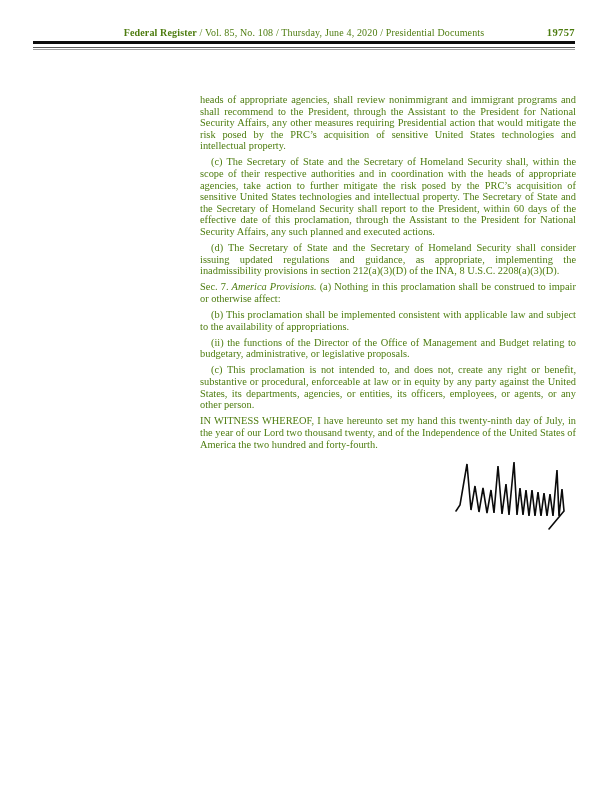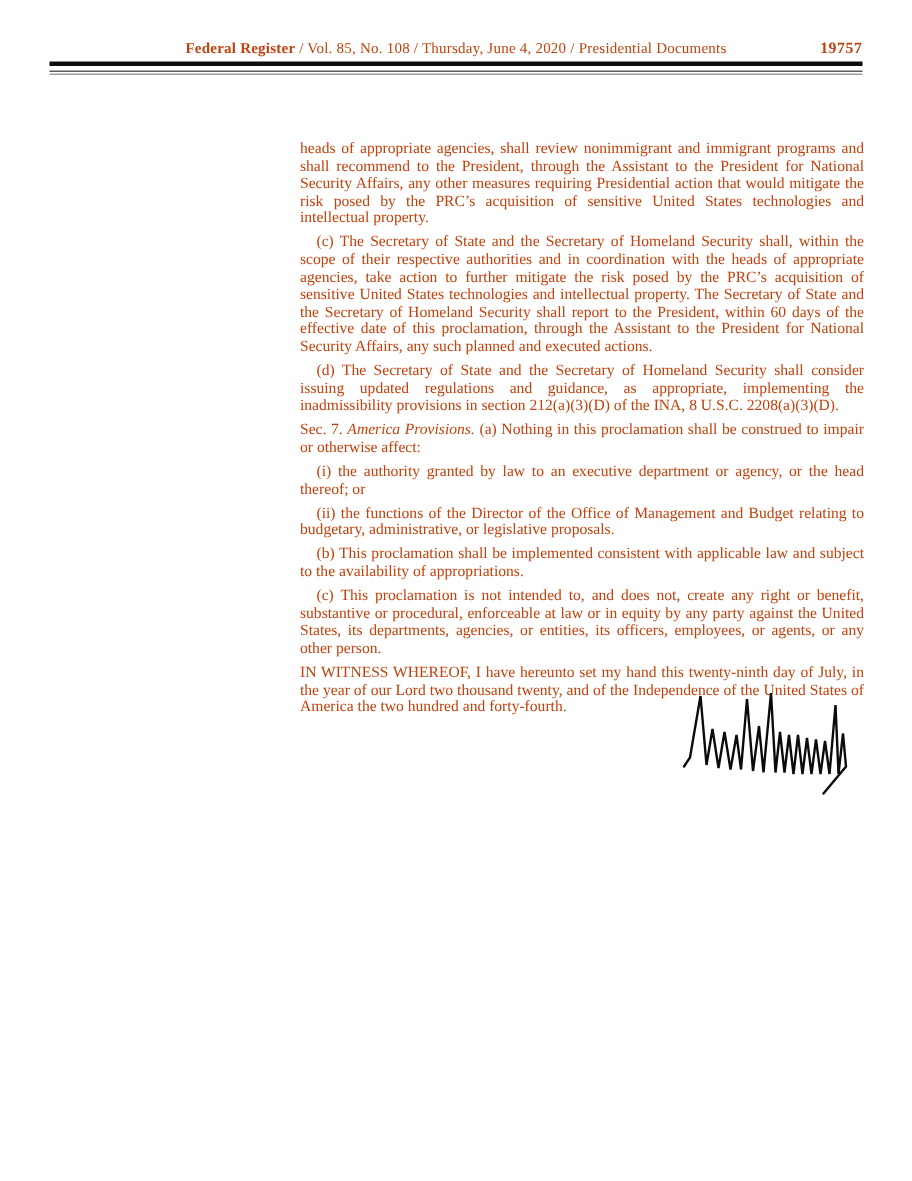--- a/index.html
+++ b/index.html
@@ -2,21 +2,21 @@
 <html><head>
 <meta charset="utf-8">
 <style>
   html, body { margin: 0; padding: 0; background: #ffffff; }
   .page {
     position: relative;
     width: 608px;
     height: 583px;
     background: #ffffff;
     font-family: "Liberation Serif", "DejaVu Serif", serif;
-    color: #c2410c;
+    color: #4d7c0f;
     overflow: hidden;
   }
 
   
   .fr-header {
     position: absolute;
     left: 33px;
     top: 27px;
     width: 542px;
     font-size: 10px;
@@ -108,23 +108,22 @@
   </header>
 
   <div class="rule-thick"></div>
   <div class="rule-thin"></div>
 
   <main class="doc-body">
     <p class="flush">heads of appropriate agencies, shall review nonimmigrant and immigrant programs and shall recommend to the President, through the Assistant to the President for National Security Affairs, any other measures requiring Presidential action that would mitigate the risk posed by the PRC’s acquisition of sensitive United States technologies and intellectual property.</p>
     <p class="indent">(c) The Secretary of State and the Secretary of Homeland Security shall, within the scope of their respective authorities and in coordination with the heads of appropriate agencies, take action to further mitigate the risk posed by the PRC’s acquisition of sensitive United States technologies and intellectual property. The Secretary of State and the Secretary of Homeland Security shall report to the President, within 60 days of the effective date of this proclamation, through the Assistant to the President for National Security Affairs, any such planned and executed actions.</p>
     <p class="indent">(d) The Secretary of State and the Secretary of Homeland Security shall consider issuing updated regulations and guidance, as appropriate, implementing the inadmissibility provisions in section 212(a)(3)(D) of the INA, 8 U.S.C. 2208(a)(3)(D).</p>
     <p class="flush"><strong class="sec-label">Sec. 7.</strong> <em class="sec-title">America Provisions.</em> <span>(a) Nothing in this proclamation shall be construed to impair or otherwise affect:</span></p>
-    <p class="indent">(i) the authority granted by law to an executive department or agency, or the head thereof; or</p>
+    <p class="indent">(b) This proclamation shall be implemented consistent with applicable law and subject to the availability of appropriations.</p>
     <p class="indent">(ii) the functions of the Director of the Office of Management and Budget relating to budgetary, administrative, or legislative proposals.</p>
-    <p class="indent">(b) This proclamation shall be implemented consistent with applicable law and subject to the availability of appropriations.</p>
     <p class="indent">(c) This proclamation is not intended to, and does not, create any right or benefit, substantive or procedural, enforceable at law or in equity by any party against the United States, its departments, agencies, or entities, its officers, employees, or agents, or any other person.</p>
     <p class="flush">IN WITNESS WHEREOF, I have hereunto set my hand this twenty-ninth day of July, in the year of our Lord two thousand twenty, and of the Independence of the United States of America the two hundred and forty-fourth.</p>
   </main>
 
   <svg class="signature" viewBox="0 0 120 73" xmlns="http://www.w3.org/2000/svg" aria-hidden="true">
     <path d="M4,52 L8,46 L15,5 L19,51 L23,27 L27,53 L31,29 L35,54 L39,31 L42,54
              L46,7 L50,55 L54,25 L57,56 L62,3 L65,56 L68,29 L71,56 L74,31 L77,57
              L80,31 L83,57 L86,33 L89,57 L92,34 L95,57 L98,35 L101,57 L105,11
              L107,57 L110,30 L112,52 L97,70" fill="none" stroke="#0b0b0b" stroke-width="1.6" stroke-linejoin="miter" stroke-linecap="round"></path>
   </svg>

